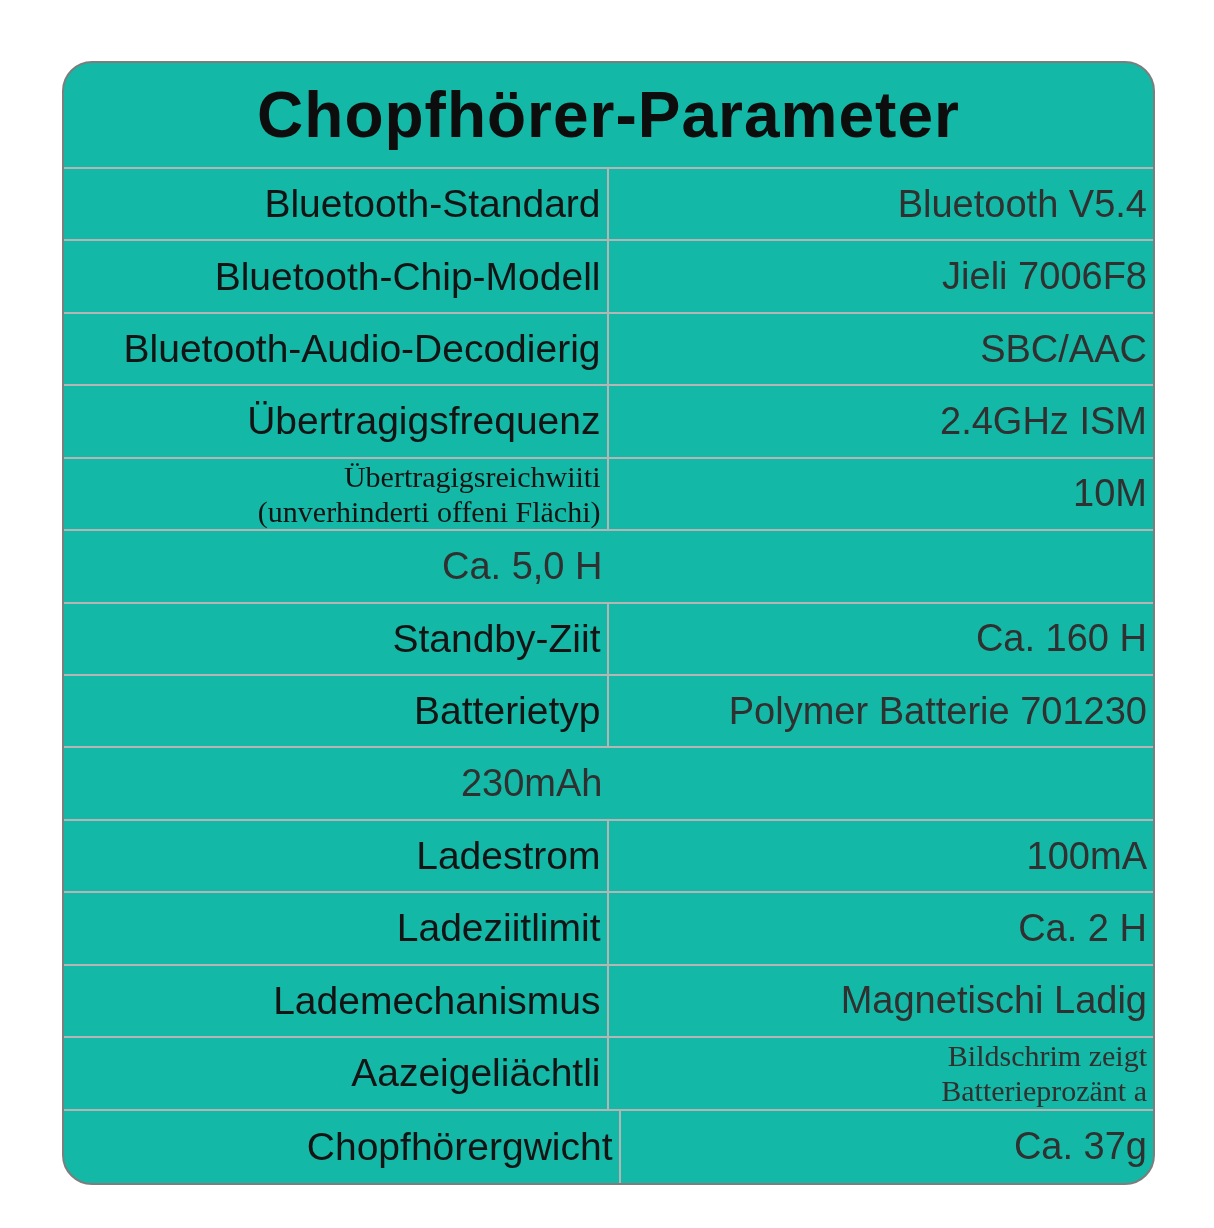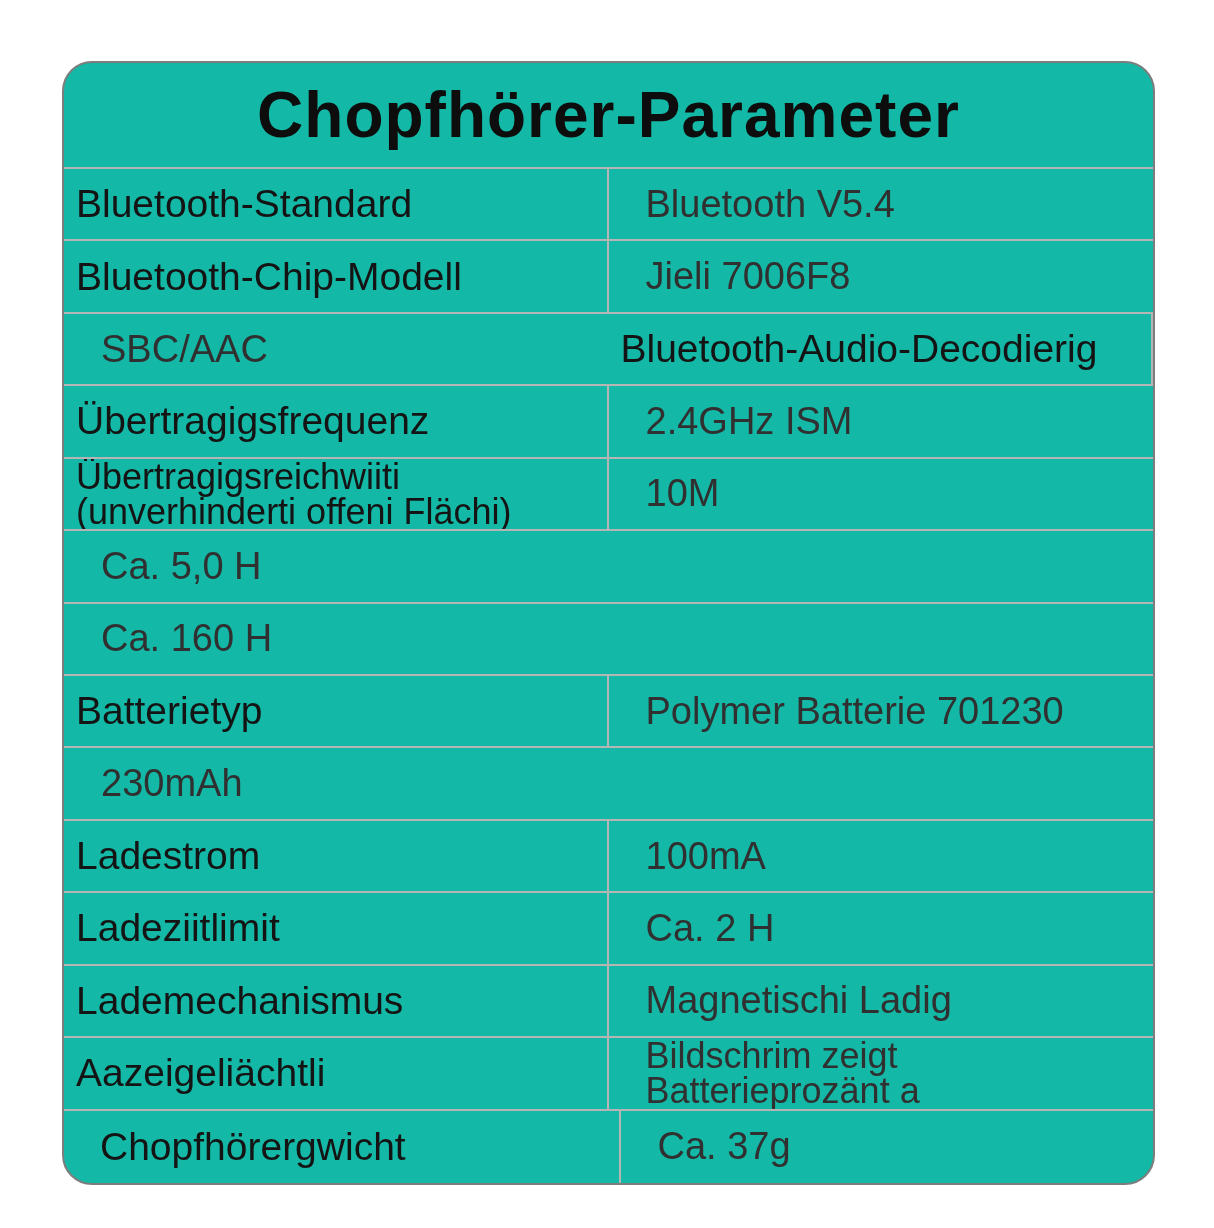--- a/index.html
+++ b/index.html
@@ -53,42 +53,44 @@
     border-bottom: none;
     padding-left: 24px;
   }
   .cell {
     display: flex;
     flex-direction: column;
     justify-content: center;
     box-sizing: border-box;
     min-height: 0;
     overflow: hidden;
+    align-items: flex-end;
   }
   .label-cell {
     border-right: 2px solid #b5b5b5;
     padding-left: 12px;
     padding-right: 6px;
     font-size: 39px;
     color: #141414;
   }
   .value-cell {
     padding-left: 37px;
     padding-right: 6px;
     font-size: 38px;
     color: #303030;
     border-radius: 22px;
   }
   .cell .line {
     display: block;
     white-space: nowrap;
   }
   .cell.small {
-    font-size: 36px;
+    font-size: 30px;
     line-height: 35px;
+    font-family: Liberation Serif, serif;
   }
 </style>
 </head>
 <body>
 
 <div class="card">
   <div class="title">Chopfhörer-Parameter</div>
   <div class="rows" id="rows">
       <div class="row">
         <div class="cell label-cell">
@@ -100,25 +102,25 @@
       </div>
       <div class="row">
         <div class="cell label-cell">
           <span class="line">Bluetooth-Chip-Modell</span>
         </div>
         <div class="cell value-cell">
           <span class="line">Jieli 7006F8</span>
         </div>
       </div>
       <div class="row">
+        <div class="cell label-cell">
+          <span class="line">Bluetooth-Audio-Decodierig</span>
+        </div>
         <div class="cell value-cell">
           <span class="line">SBC/AAC</span>
-        </div>
-        <div class="cell label-cell">
-          <span class="line">Bluetooth-Audio-Decodierig</span>
         </div>
       </div>
       <div class="row">
         <div class="cell label-cell">
           <span class="line">Übertragigsfrequenz</span>
         </div>
         <div class="cell value-cell">
           <span class="line">2.4GHz ISM</span>
         </div>
       </div>
@@ -130,20 +132,23 @@
         <div class="cell value-cell">
           <span class="line">10M</span>
         </div>
       </div>
       <div class="row">
         <div class="cell value-cell">
           <span class="line">Ca. 5,0 H</span>
         </div>
       </div>
       <div class="row">
+        <div class="cell label-cell">
+          <span class="line">Standby-Ziit</span>
+        </div>
         <div class="cell value-cell">
           <span class="line">Ca. 160 H</span>
         </div>
       </div>
       <div class="row">
         <div class="cell label-cell">
           <span class="line">Batterietyp</span>
         </div>
         <div class="cell value-cell">
           <span class="line">Polymer Batterie 701230</span>

